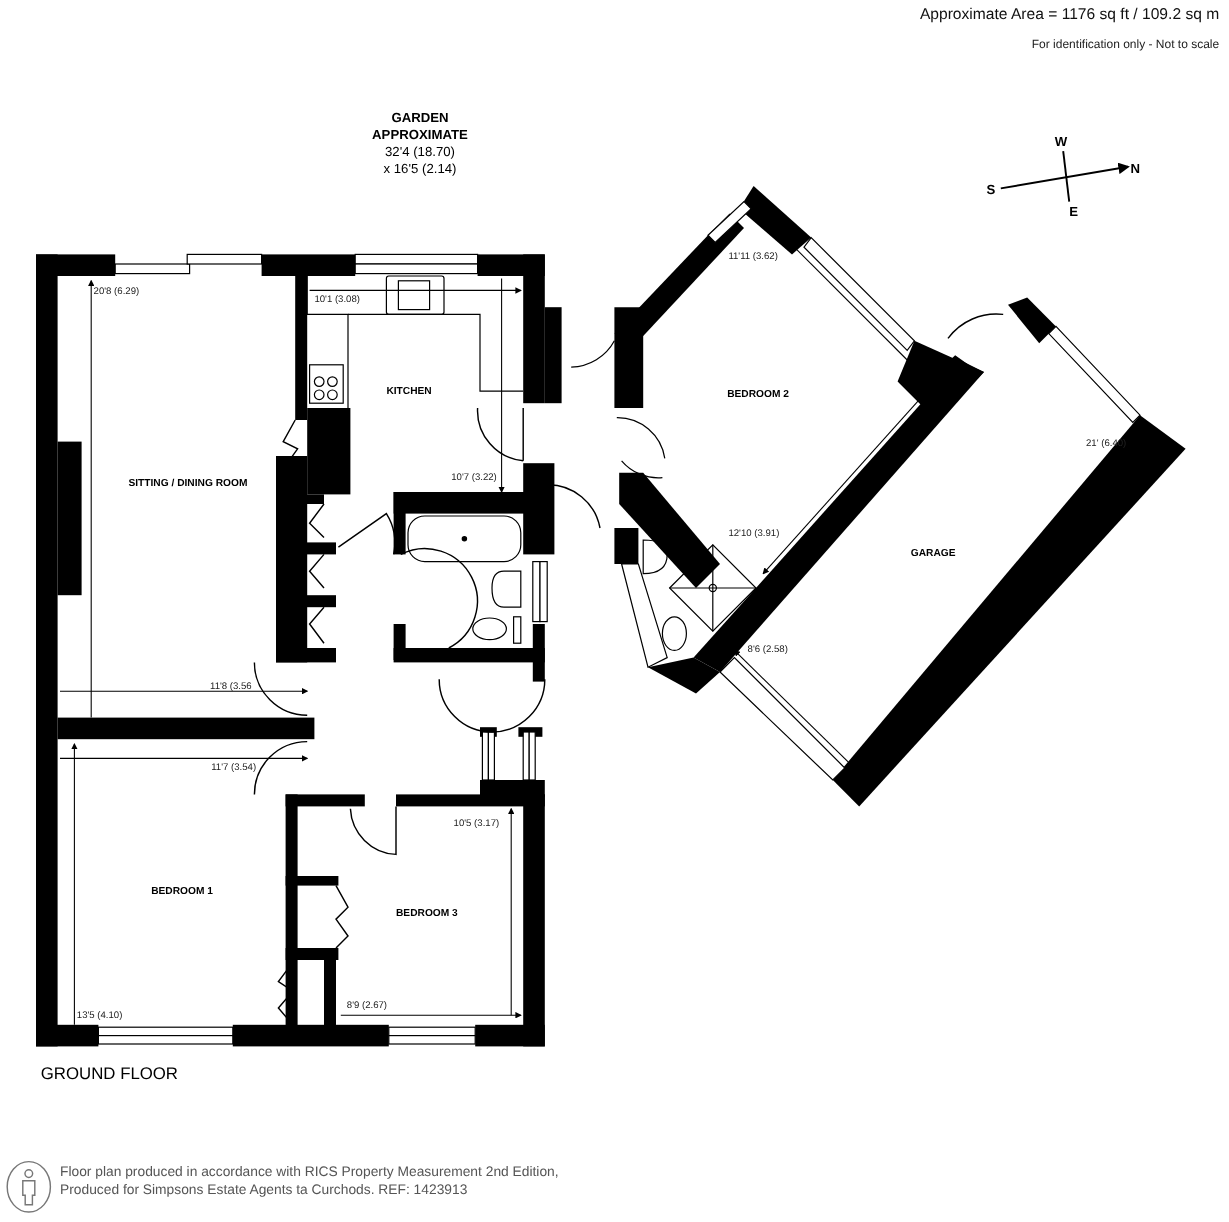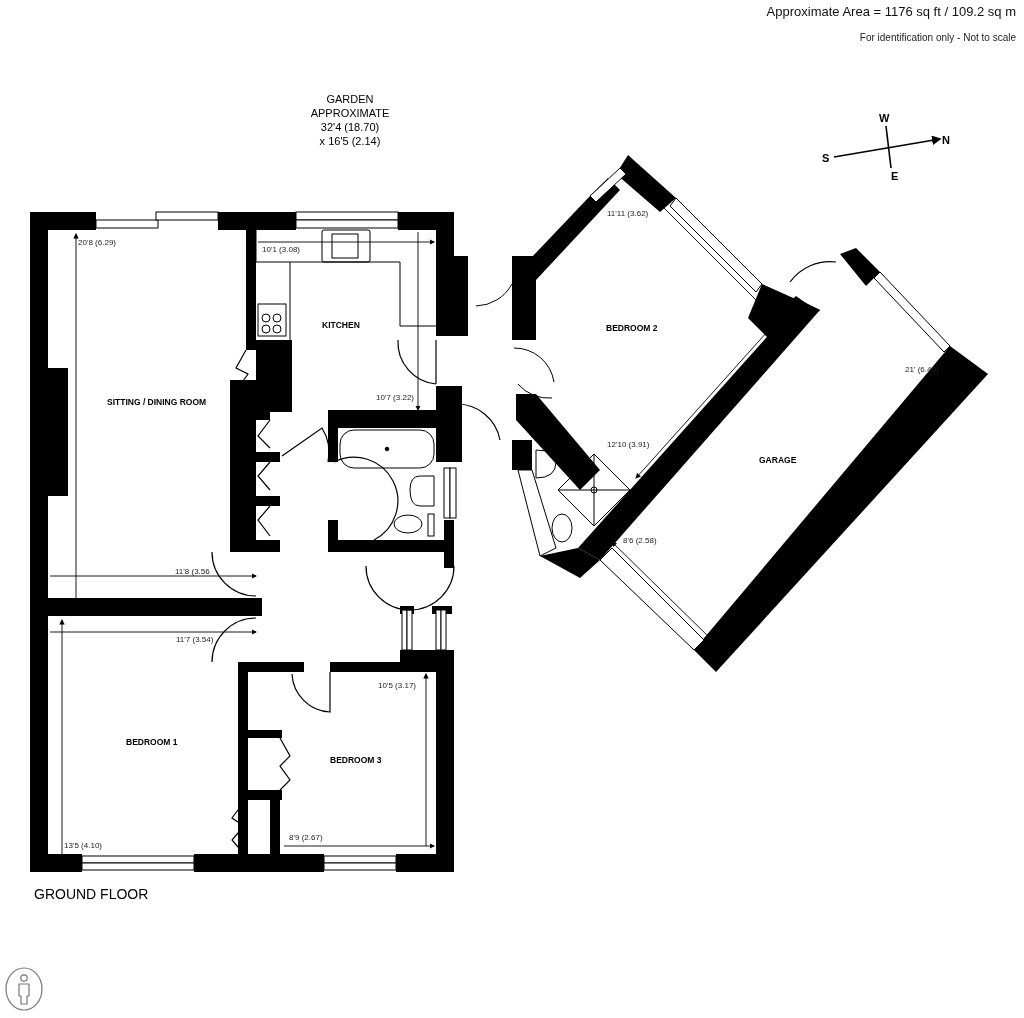--- a/index.html
+++ b/index.html
@@ -1,20 +1,20 @@
 <!DOCTYPE html>
 <html><head>
 <meta charset="utf-8">
 <style>
   html, body { margin: 0; padding: 0; background: #ffffff; }
   body { width: 1024px; height: 1018px; position: relative; overflow: hidden; font-family: "Liberation Sans", sans-serif; color: #000; }
   .area-title { position: absolute; right: 8px; top: 4px; font-size: 13px; color: #111; white-space: nowrap; }
   .area-sub { position: absolute; right: 8px; top: 32px; font-size: 10px; color: #222; white-space: nowrap; }
   .garden { position: absolute; left: 300px; top: 92px; width: 100px; text-align: center; font-size: 11px; line-height: 14px; }
-  .garden .b { font-weight: normal; }
+  .garden .b { font-weight: bold; }
   .floor-title { position: absolute; left: 34px; top: 886px; font-size: 14px; font-weight: normal; }
   .footer { position: absolute; left: 50px; top: 970px; font-size: 11.5px; line-height: 15px; color: #555; }
   .footer .row { white-space: nowrap; }
   .footer .copy { margin-left: 10px; }
   .badge { position: absolute; left: 4px; top: 966px; width: 40px; height: 46px; }
   svg.plan { position: absolute; left: 0; top: 0; }
   .lbl { font-family: "Liberation Sans", sans-serif; font-size: 8.5px; font-weight: bold; fill: #000; }
   .dim { font-family: "Liberation Sans", sans-serif; font-size: 8px; fill: #222; }
   .compass-t { font-family: "Liberation Sans", sans-serif; font-size: 11px; font-weight: bold; fill: #000; }
 </style>
@@ -226,13 +226,15 @@
 
 <div class="floor-title">GROUND FLOOR</div>
 
 <svg class="badge" viewBox="0 0 40 46">
   <ellipse cx="20" cy="23" rx="18" ry="21" fill="none" stroke="#777" stroke-width="1.2"></ellipse>
   <circle cx="20" cy="12" r="3.2" fill="none" stroke="#777" stroke-width="1.2"></circle>
   <path d="M15,18 L25,18 L25,30 L23,30 L23,38 L17,38 L17,30 L15,30 z" fill="none" stroke="#777" stroke-width="1.2"></path>
 </svg>
 
 <div class="footer">
+  <div class="row">Floor plan produced in accordance with RICS Property Measurement 2nd Edition,</div>
+  <div class="row">Produced for Simpsons Estate Agents ta Curchods.   REF: 1423913</div>
 </div>
 
 </body></html>

